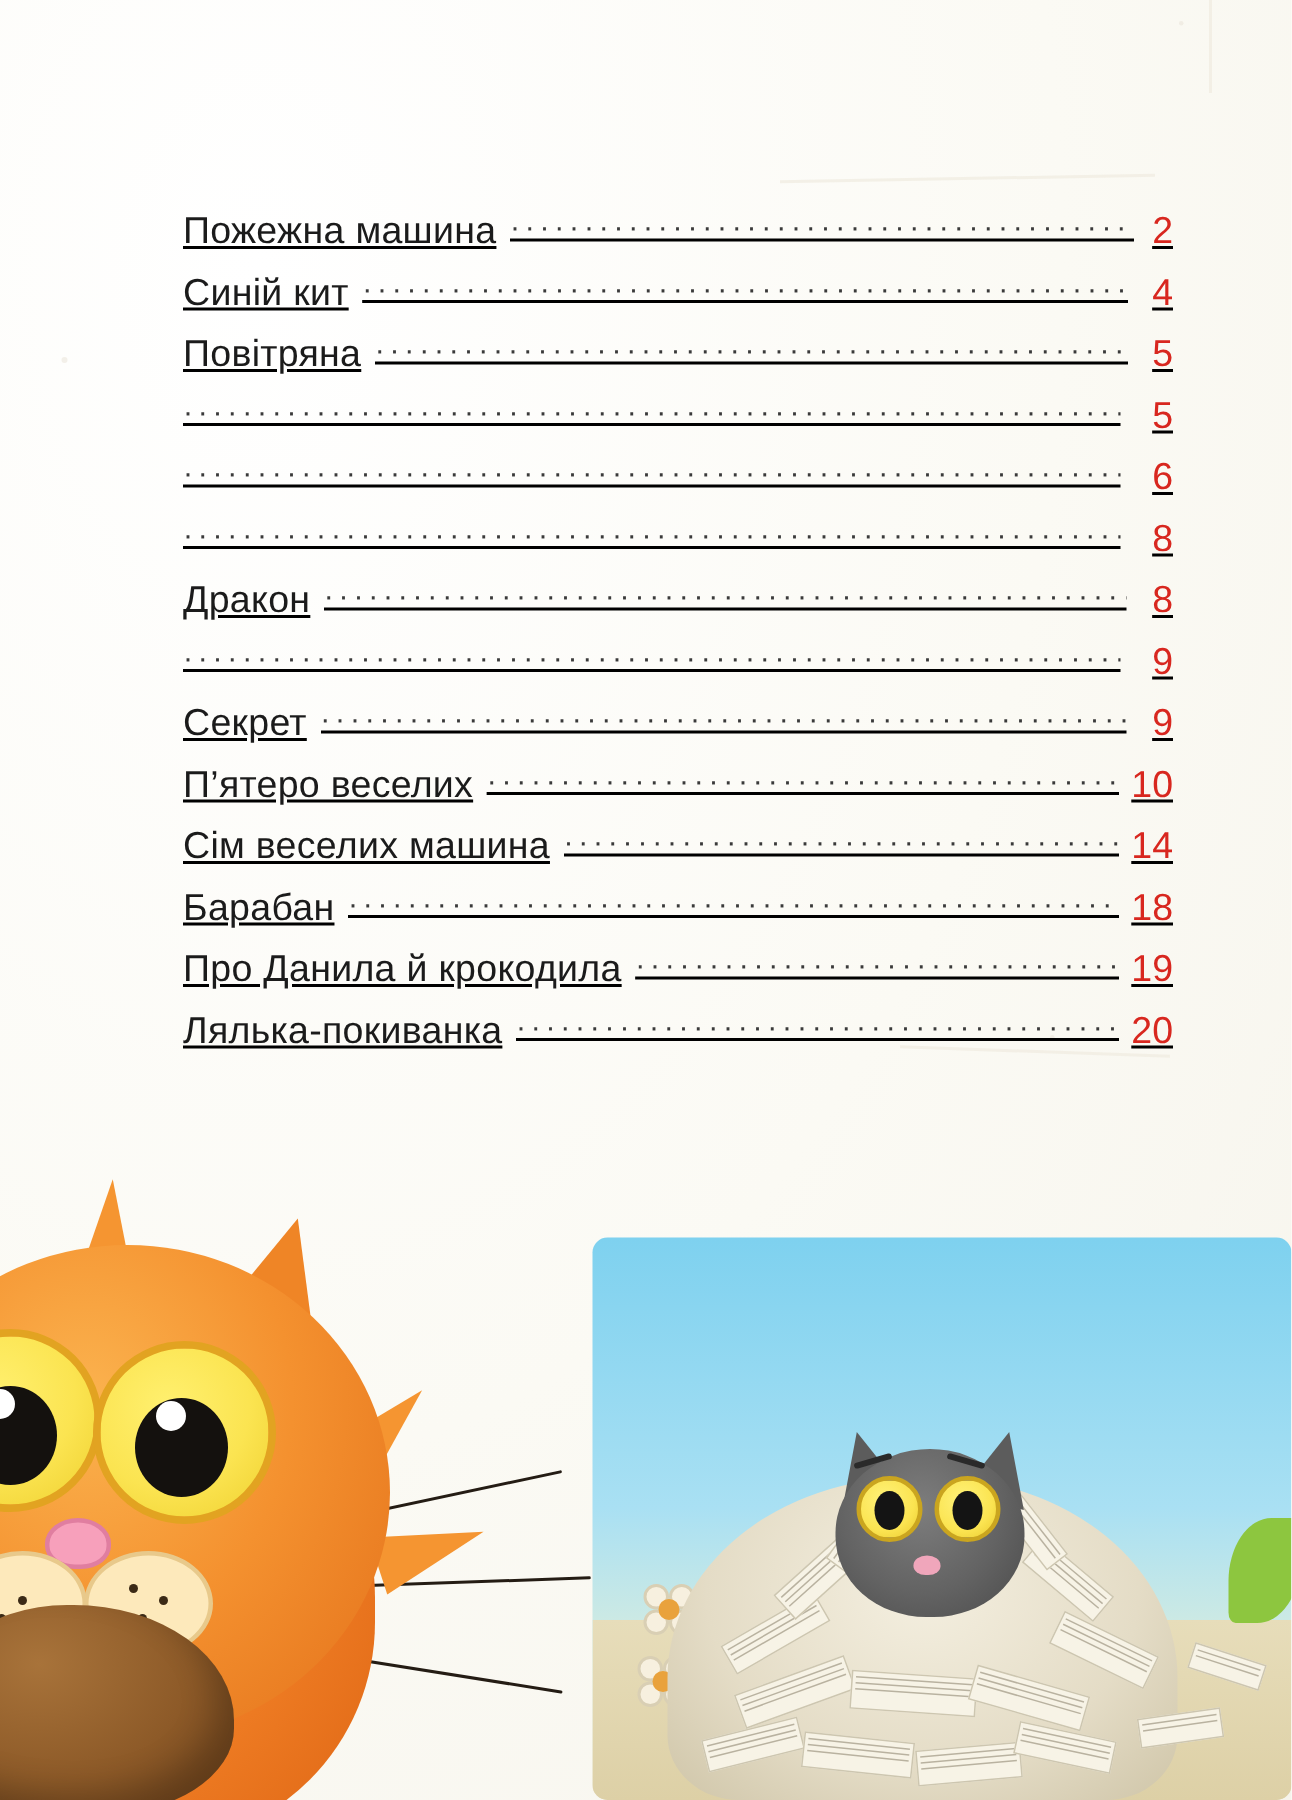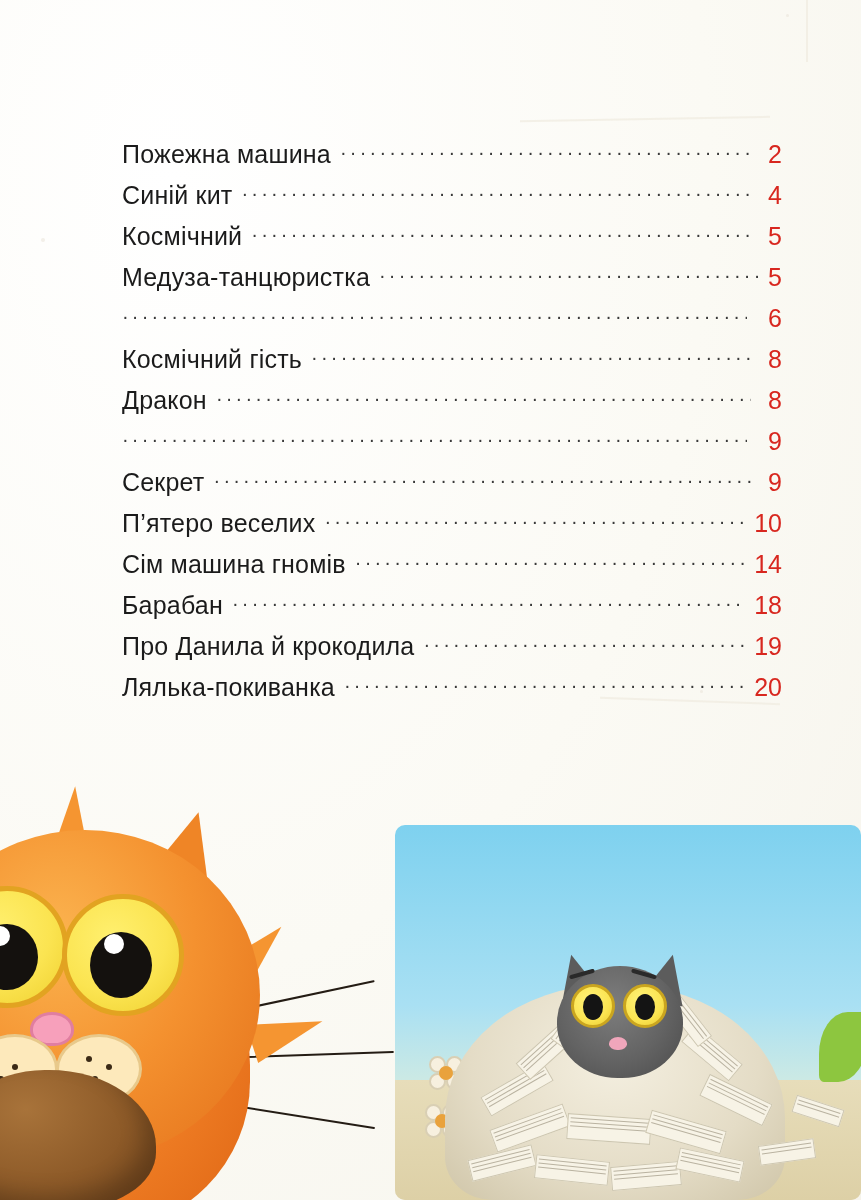--- a/index.html
+++ b/index.html
@@ -49,20 +49,21 @@
     color: #2fb9e8;
     text-shadow: 1px 2px 0 rgba(0,0,0,.07);
   }
 
   
   .toc {
     position: absolute;
     top: 140px;
     left: 122px;
     width: 660px;
+    text-decoration: underline;
   }
   .toc-row {
     display: flex;
     align-items: baseline;
     height: 41px;
   }
   .toc-label {
     font-family: "Liberation Sans", sans-serif;
     font-size: 25px;
     color: #1b1b1b;
@@ -352,38 +353,36 @@
       <span class="toc-page">2</span>
     </div>
 
     <div class="toc-row">
       <span class="toc-label">Синій кит</span>
       <span class="toc-dots">·······································································································</span>
       <span class="toc-page">4</span>
     </div>
 
     <div class="toc-row">
-      <span class="toc-label">Космічний</span>
+      <span class="toc-label">Повітряна</span>
       <span class="toc-dots">·······································································································</span>
       <span class="toc-page">5</span>
     </div>
 
     <div class="toc-row">
-      <span class="toc-label">Медуза-танцюристка</span>
       <span class="toc-dots">·······································································································</span>
       <span class="toc-page">5</span>
     </div>
 
     <div class="toc-row">
       <span class="toc-dots">·······································································································</span>
       <span class="toc-page">6</span>
     </div>
 
     <div class="toc-row">
-      <span class="toc-label">Космічний гість</span>
       <span class="toc-dots">·······································································································</span>
       <span class="toc-page">8</span>
     </div>
 
     <div class="toc-row">
       <span class="toc-label">Дракон</span>
       <span class="toc-dots">·······································································································</span>
       <span class="toc-page">8</span>
     </div>
 
@@ -398,21 +397,21 @@
       <span class="toc-page">9</span>
     </div>
 
     <div class="toc-row">
       <span class="toc-label">П’ятеро веселих</span>
       <span class="toc-dots">·······································································································</span>
       <span class="toc-page">10</span>
     </div>
 
     <div class="toc-row">
-      <span class="toc-label">Сім машина гномів</span>
+      <span class="toc-label">Сім веселих машина</span>
       <span class="toc-dots">·······································································································</span>
       <span class="toc-page">14</span>
     </div>
 
     <div class="toc-row">
       <span class="toc-label">Барабан</span>
       <span class="toc-dots">·······································································································</span>
       <span class="toc-page">18</span>
     </div>
 

